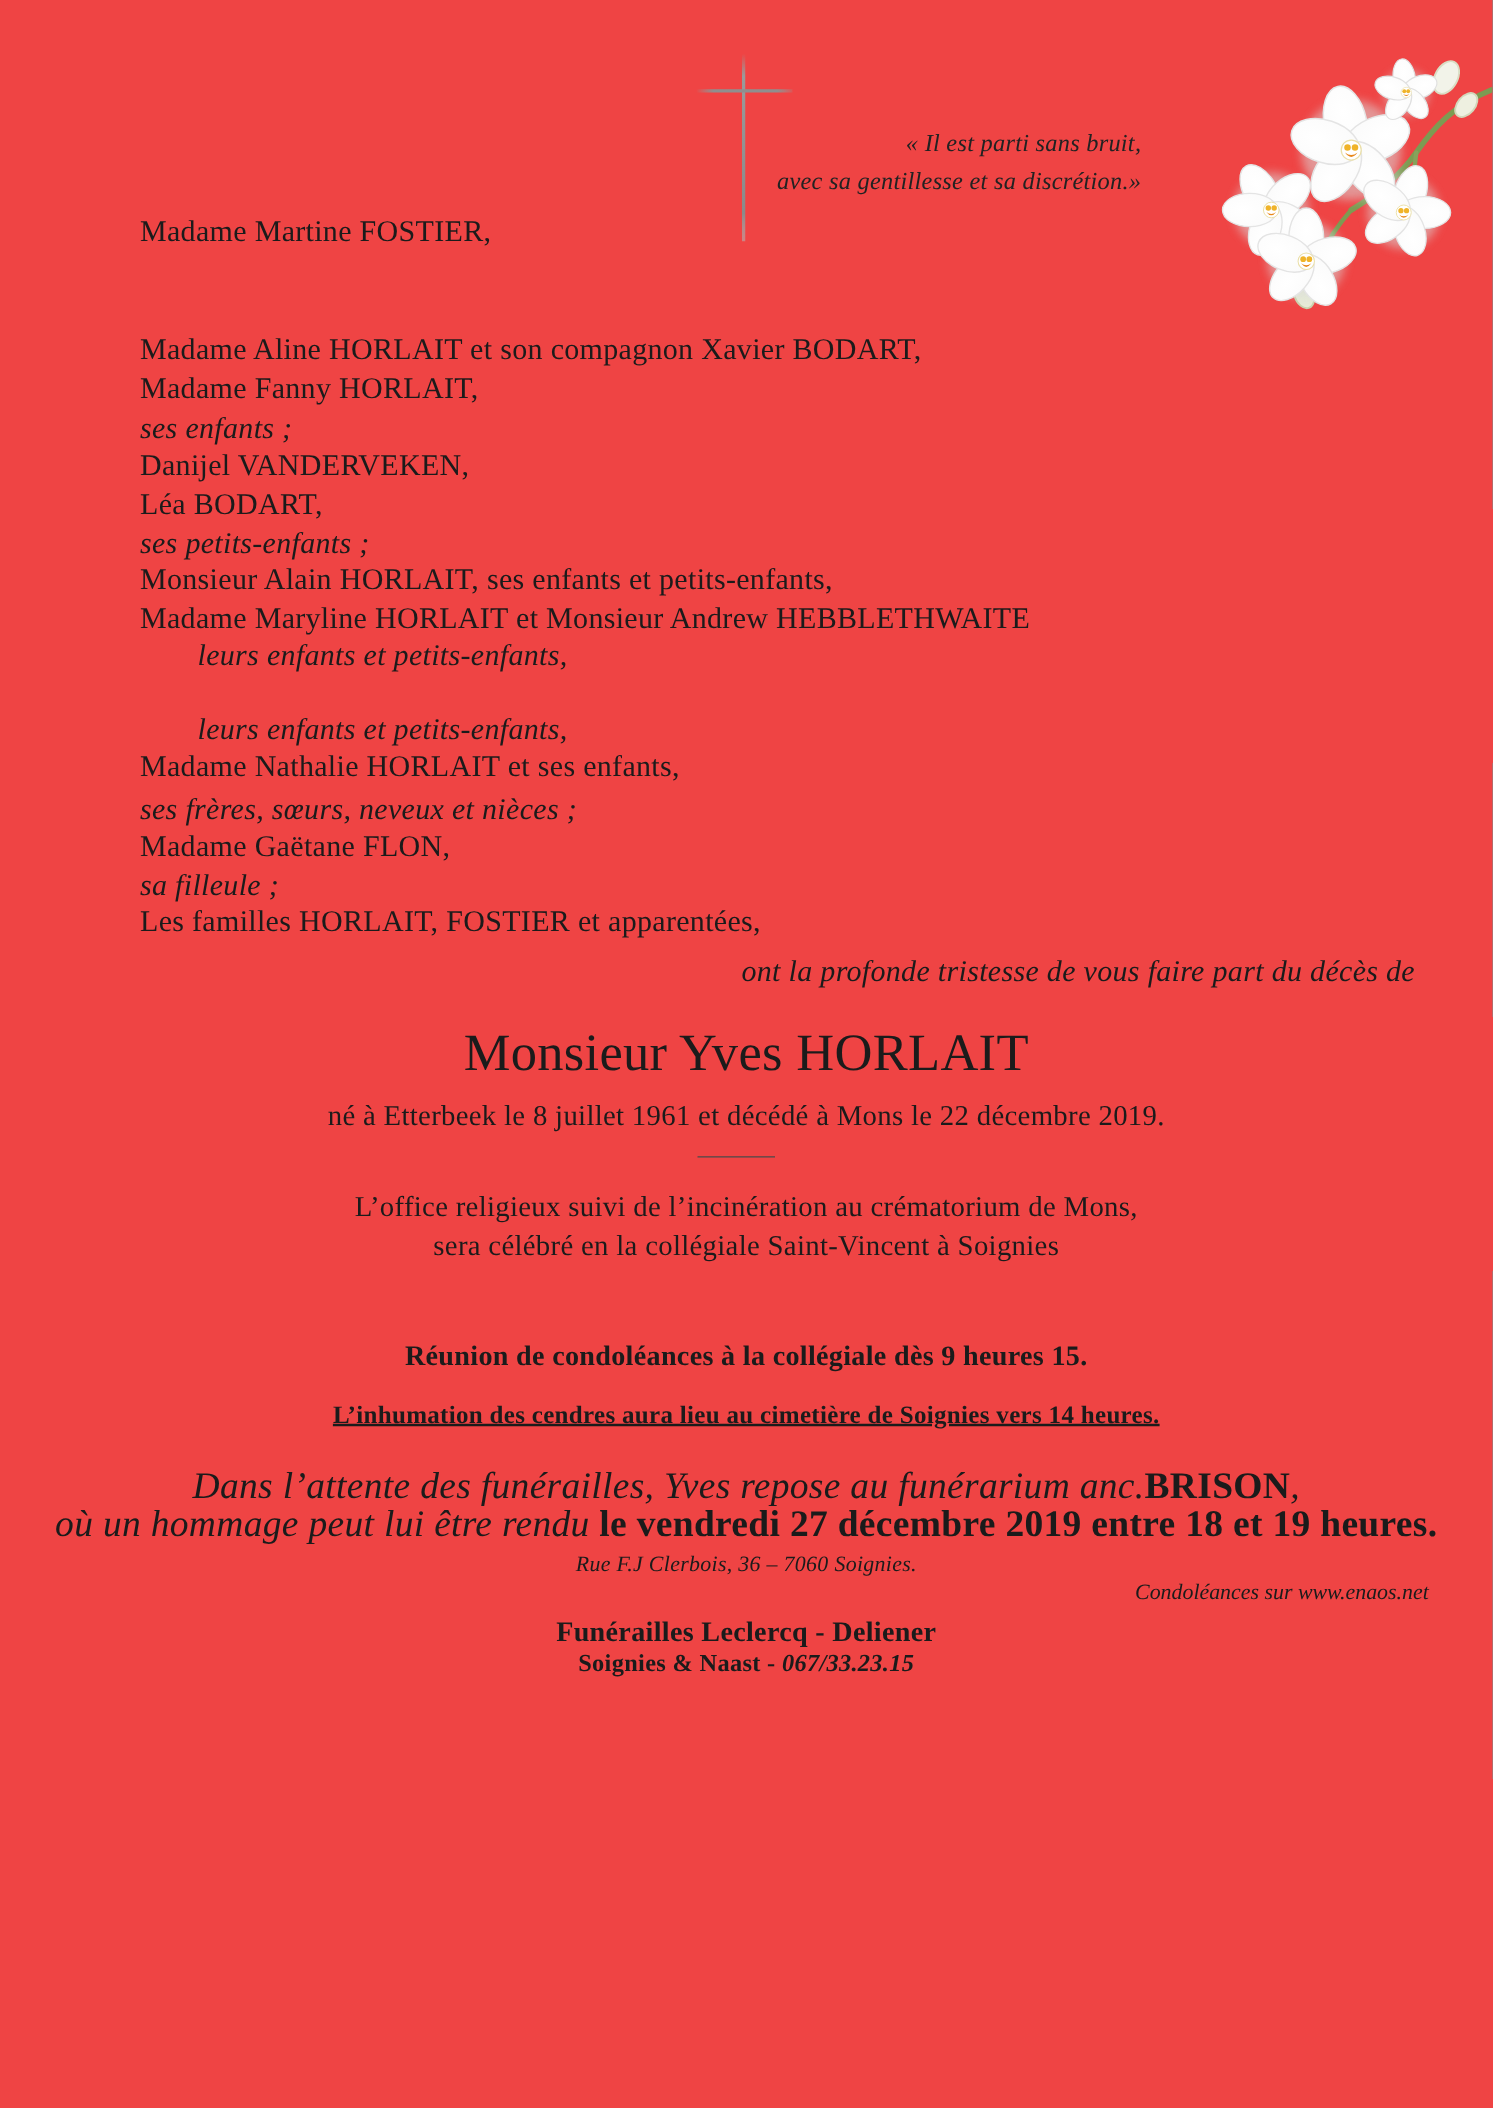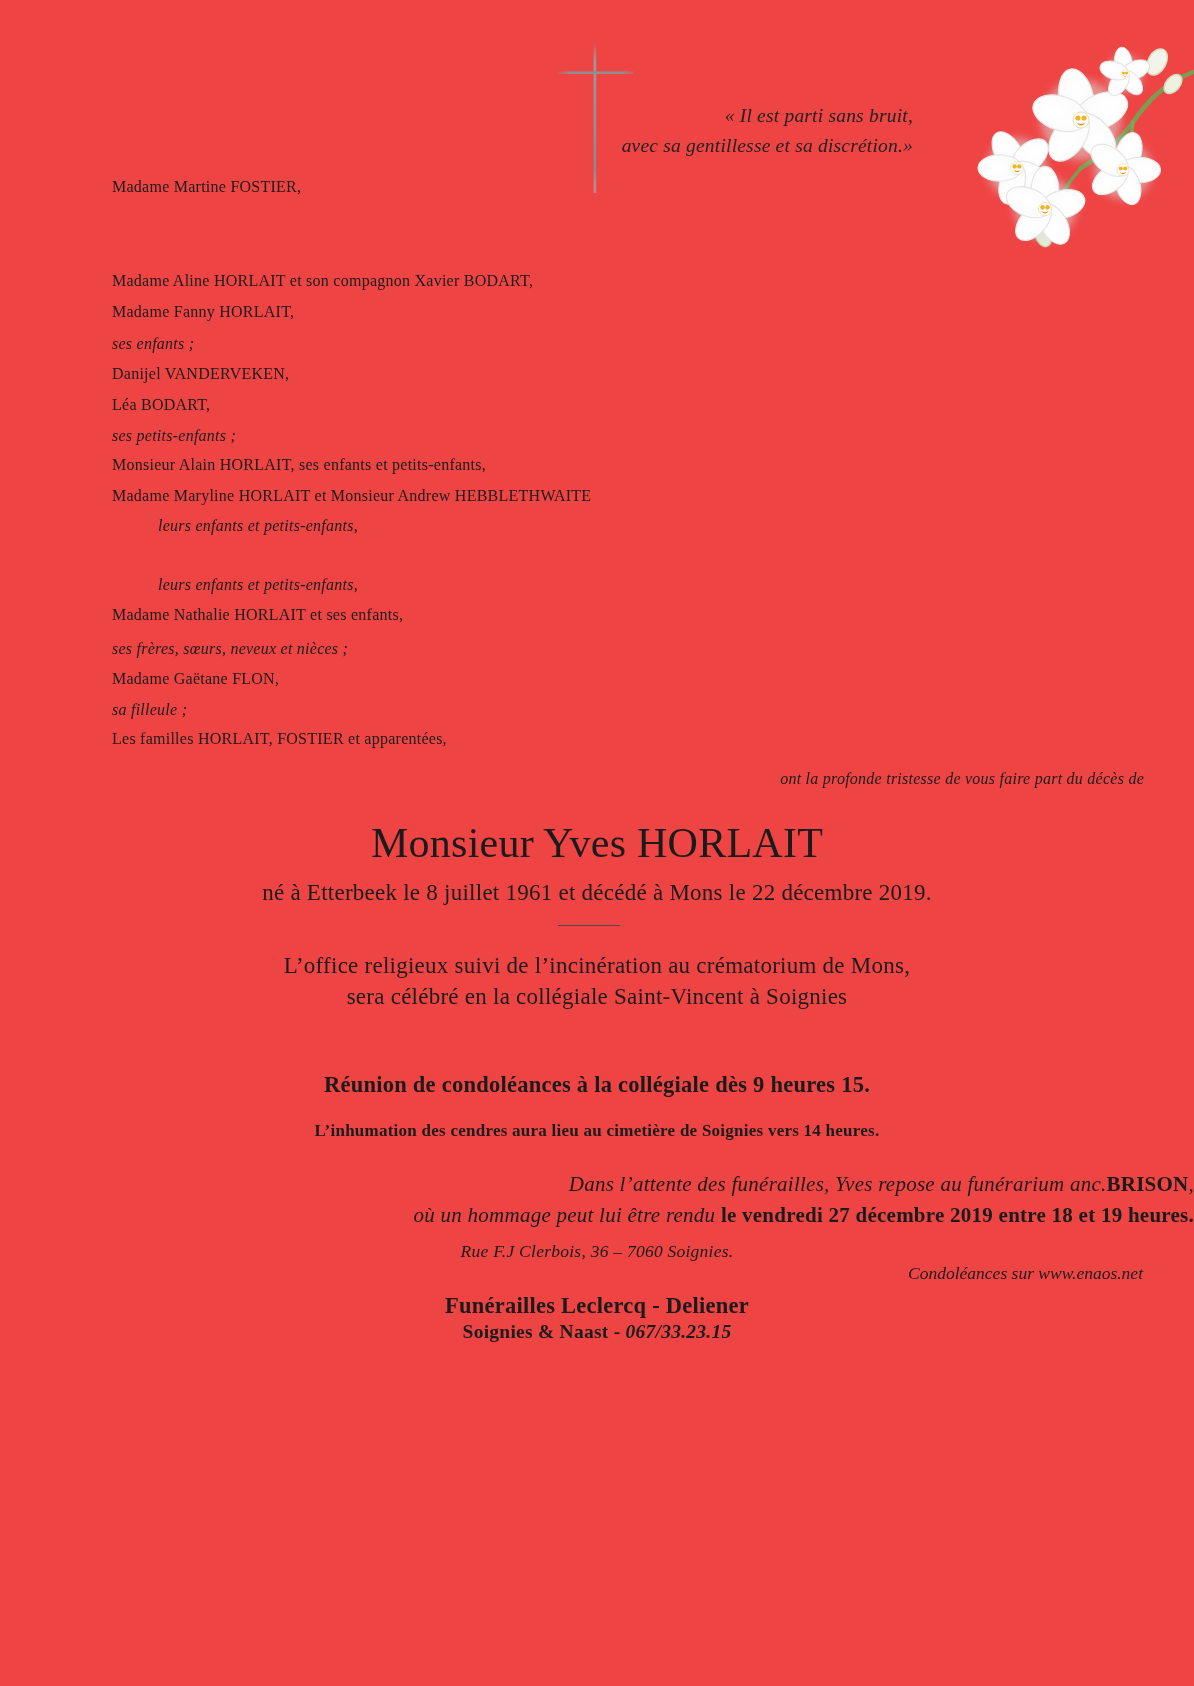--- a/index.html
+++ b/index.html
@@ -23,22 +23,22 @@
     font-style:italic;
     font-size:19.5px;
     line-height:30px;
     color:#222;
     letter-spacing:.2px;
   }
   
   .fl{
     position:absolute;
     left:112px;
-    right:50px;
-    font-size:16px;
+    right:62px;
+    font-size:24px;
     line-height:29px;
     letter-spacing:.25px;
     white-space:nowrap;
   }
   .fl.name{text-align:left;}
   .fl.ind{left:158px;font-style:italic;}
   .fl.rel{font-style:italic;}
   .fl.announce{text-align:right;font-style:italic;}
   
   .center{
@@ -51,22 +51,22 @@
   .life-dates{font-size:23px;}
   .divider{
     position:absolute;
     top:925px;left:558px;width:62px;height:0;
     border-top:1.4px solid #4a4a4a;
   }
   .ceremony{font-size:23px;line-height:31px;}
   .bold-line{font-weight:700;}
   .datetime-line{font-size:24px;}
   .meeting-line{font-size:22.5px;}
-  .burial-line{font-size:17px;}
-  .funerarium-line{font-size:21px;text-align:right;}
+  .burial-line{font-size:20px;text-decoration:underline;}
+  .funerarium-line{font-size:30px;}
   .funerarium-line .it{font-style:italic;}
   .funerarium-line .b{font-weight:700;}
   .address-line{font-size:17.5px;font-style:italic;}
   .online{
     position:absolute;
     right:51px;
     font-size:17.5px;
     font-style:italic;
     text-align:right;
   }

